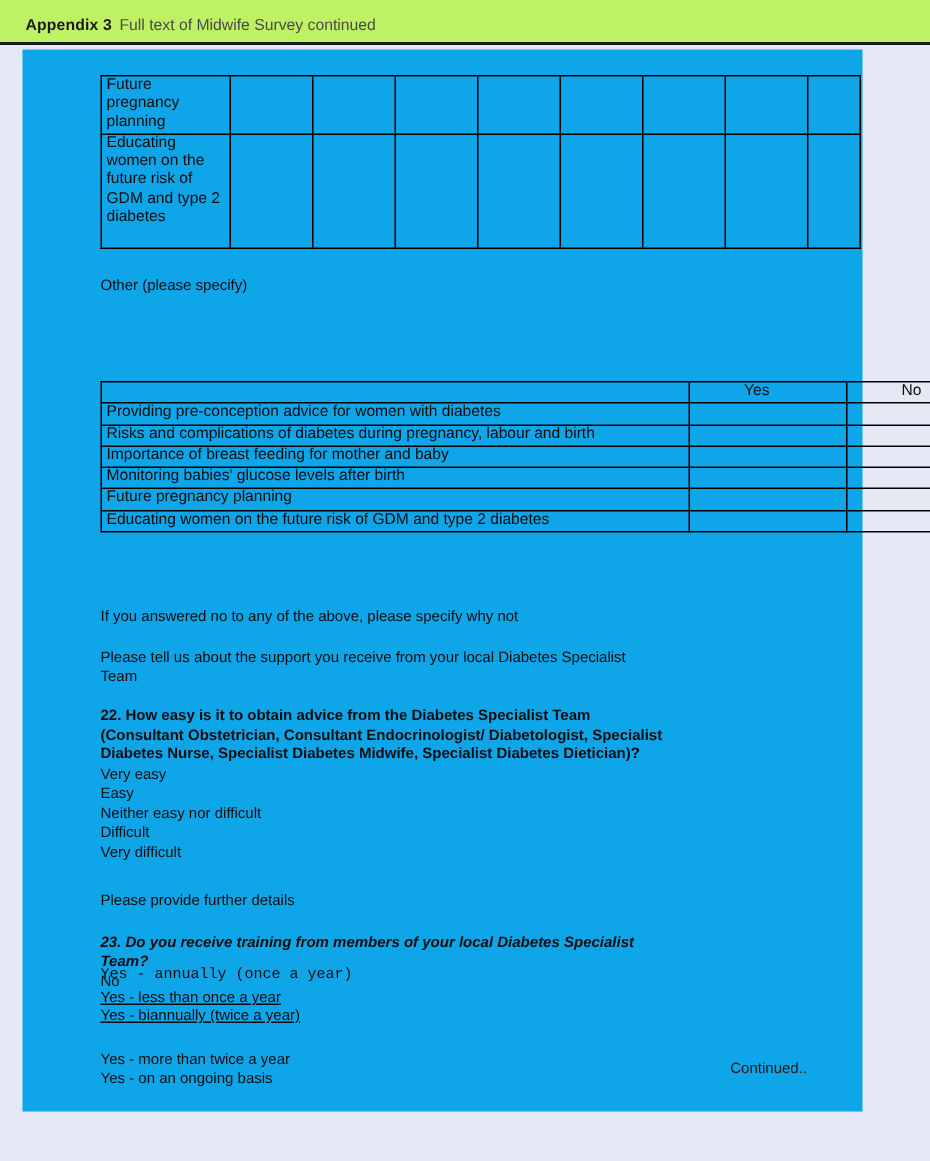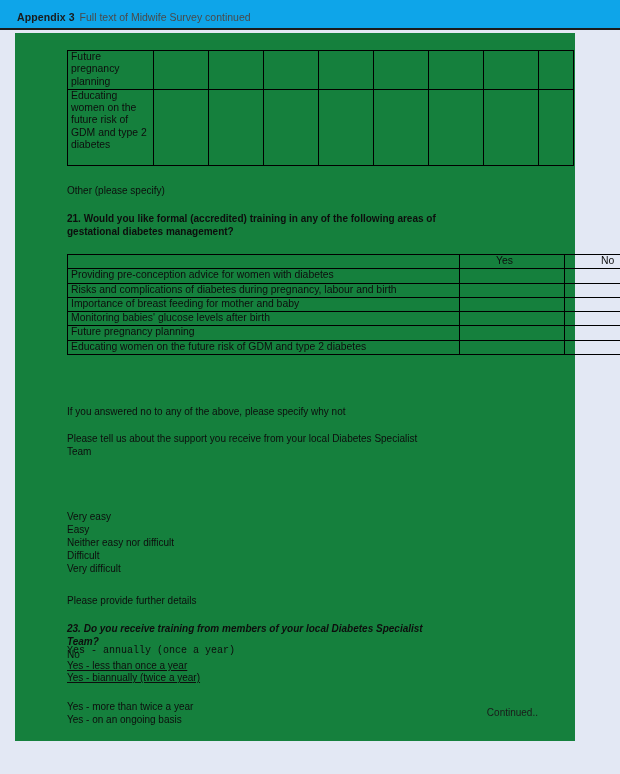--- a/index.html
+++ b/index.html
@@ -16,21 +16,21 @@
     overflow: hidden;
   }
 
   
   .appendix-header {
     position: absolute;
     left: 0;
     top: 0;
     width: 620px;
     height: 28px;
-    background: #0ea5e9;
+    background: #bef264;
     box-sizing: border-box;
     padding: 7px 0 0 17px;
     white-space: nowrap;
   }
   .appendix-label {
     font-size: 10.5px;
     font-weight: bold;
     color: #1a1a1a;
     letter-spacing: 0.1px;
   }
@@ -49,21 +49,21 @@
     background: #1b1b1b;
   }
 
   
   .page-sheet {
     position: absolute;
     left: 15px;
     top: 33px;
     width: 560px;
     height: 708px;
-    background: #15803d;
+    background: #0ea5e9;
   }
 
   
   .doc-text {
     position: absolute;
     font-size: 10px;
     line-height: 12.6px;
     color: #0d0d0d;
     white-space: pre-wrap;
   }
@@ -168,22 +168,20 @@
         <td></td>
         <td></td>
         <td></td>
         <td style="width:28px;"></td>
       </tr>
     </tbody>
   </table>
 
   <div class="doc-text" style="left:52px; top:152px;">Other (please specify)</div>
 
-  <div class="doc-text bold" style="left:52px; top:180px; width:495px;">21. Would you like formal (accredited) training in any of the following areas of
-gestational diabetes management?</div>
 
   <table class="survey-table" id="q21-table">
     <tbody>
       <tr>
         <td class="q21-item q21-head"></td>
         <td class="q21-yn q21-head">Yes</td>
         <td class="q21-yn q21-head">No</td>
       </tr>
       <tr>
         <td class="q21-item">Providing pre-conception advice for women with diabetes</td>
@@ -215,20 +213,23 @@
         <td class="q21-yn"></td>
         <td class="q21-yn"></td>
       </tr>
     </tbody>
   </table>
 
   <div class="doc-text" style="left:52px; top:373px;">If you answered no to any of the above, please specify why not</div>
   <div class="doc-text" style="left:52px; top:400px; width:495px;">Please tell us about the support you receive from your local Diabetes Specialist
 Team</div>
 
+  <div class="doc-text bold" style="left:52px; top:439px; width:500px;">22. How easy is it to obtain advice from the Diabetes Specialist Team
+(Consultant Obstetrician, Consultant Endocrinologist/ Diabetologist, Specialist
+Diabetes Nurse, Specialist Diabetes Midwife, Specialist Diabetes Dietician)?</div>
   <div class="doc-text" style="left:52px; top:478px;">Very easy</div>
   <div class="doc-text" style="left:52px; top:491px;">Easy</div>
   <div class="doc-text" style="left:52px; top:504px;">Neither easy nor difficult</div>
   <div class="doc-text" style="left:52px; top:517px;">Difficult</div>
   <div class="doc-text" style="left:52px; top:530px;">Very difficult</div>
   <div class="doc-text" style="left:52px; top:562px;">Please provide further details</div>
 
   <div class="doc-text bold" style="left:52px; top:590px; width:500px;font-style:italic;">23. Do you receive training from members of your local Diabetes Specialist
 Team?</div>
   <div class="doc-text" style="left:52px; top:616px;">No</div>

